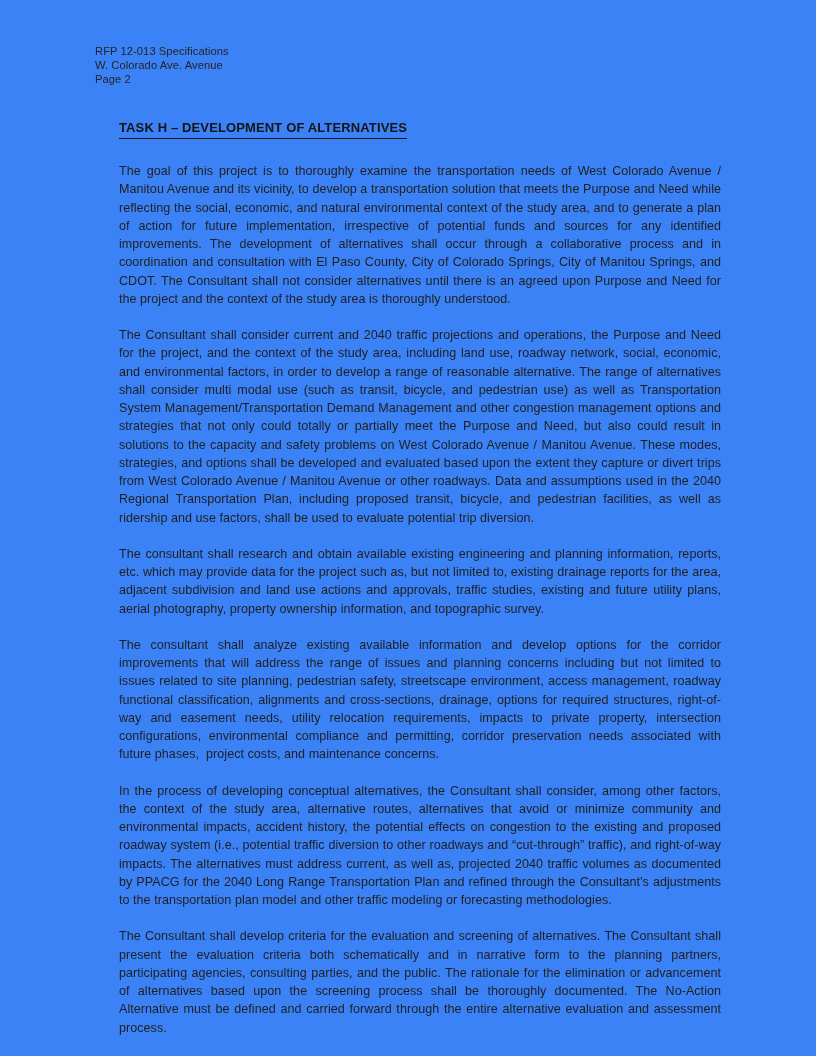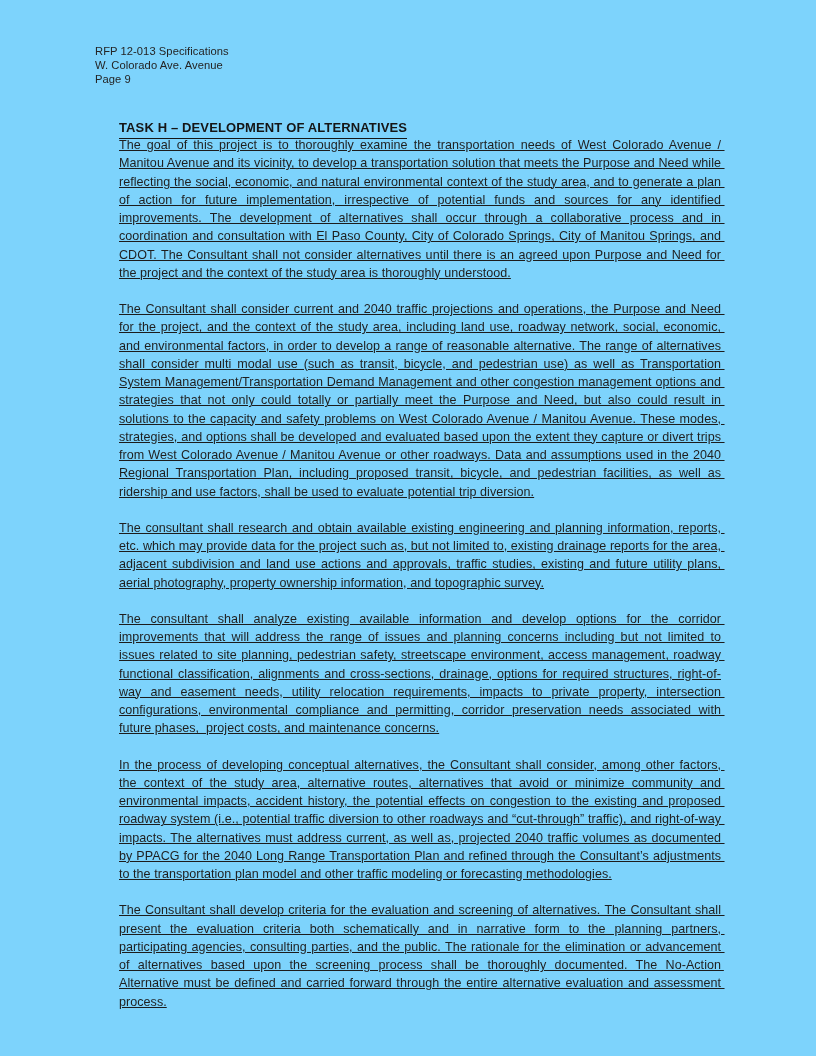--- a/index.html
+++ b/index.html
@@ -11,21 +11,21 @@
     width: 816px;
     height: 1056px;
     position: relative;
     font-family: "Liberation Sans", sans-serif;
     color: #1c1c1c;
     overflow: hidden;
   }
   .page {
     position: absolute;
     inset: 0;
-    background: #7dd3fc;
+    background: #3b82f6;
   }
   
   .doc-header {
     position: absolute;
     left: 95px;
     top: 44px;
     font-size: 11.2px;
     line-height: 14.2px;
     color: #242424;
     white-space: nowrap;
@@ -45,23 +45,22 @@
   }
   .section-heading span {
     border-bottom: 1.4px solid #151515;
     padding-bottom: 3px;
     display: inline-block;
   }
   
   .body-col {
     position: absolute;
     left: 119px;
-    top: 136px;
+    top: 162px;
     width: 602px;
-    text-decoration: underline;
   }
   p.para {
     margin: 0 0 18px 0;
     font-size: 12.55px;
     line-height: 18.25px;
     text-align: justify;
     text-justify: inter-word;
     color: #1f1f1f;
     letter-spacing: 0.003em;
     white-space: pre-wrap;
@@ -71,21 +70,21 @@
   }
 </style>
 </head>
 <body>
 
 <div class="page">
 
   <div class="doc-header">
     <div>RFP 12-013 Specifications</div>
     <div>W. Colorado Ave. Avenue</div>
-    <div>Page 9</div>
+    <div>Page 2</div>
   </div>
 
   <div class="section-heading">
     <span>TASK H – DEVELOPMENT OF ALTERNATIVES</span>
   </div>
 
   <div class="body-col">
     <p class="para">The goal of this project is to thoroughly examine the transportation needs of West Colorado Avenue / Manitou Avenue and its vicinity, to develop a transportation solution that meets the Purpose and Need while reflecting the social, economic, and natural environmental context of the study area, and to generate a plan of action for future implementation, irrespective of potential funds and sources for any identified improvements. The development of alternatives shall occur through a collaborative process and in coordination and consultation with El Paso County, City of Colorado Springs, City of Manitou Springs, and CDOT. The Consultant shall not consider alternatives until there is an agreed upon Purpose and Need for the project and the context of the study area is thoroughly understood.</p>
     <p class="para">The Consultant shall consider current and 2040 traffic projections and operations, the Purpose and Need for the project, and the context of the study area, including land use, roadway network, social, economic, and environmental factors, in order to develop a range of reasonable alternative. The range of alternatives shall consider multi modal use (such as transit, bicycle, and pedestrian use) as well as Transportation System Management/Transportation Demand Management and other congestion management options and strategies that not only could totally or partially meet the Purpose and Need, but also could result in solutions to the capacity and safety problems on West Colorado Avenue / Manitou Avenue. These modes, strategies, and options shall be developed and evaluated based upon the extent they capture or divert trips from West Colorado Avenue / Manitou Avenue or other roadways. Data and assumptions used in the 2040 Regional Transportation Plan, including proposed transit, bicycle, and pedestrian facilities, as well as ridership and use factors, shall be used to evaluate potential trip diversion.</p>
     <p class="para">The consultant shall research and obtain available existing engineering and planning information, reports, etc. which may provide data for the project such as, but not limited to, existing drainage reports for the area, adjacent subdivision and land use actions and approvals, traffic studies, existing and future utility plans, aerial photography, property ownership information, and topographic survey.</p>

